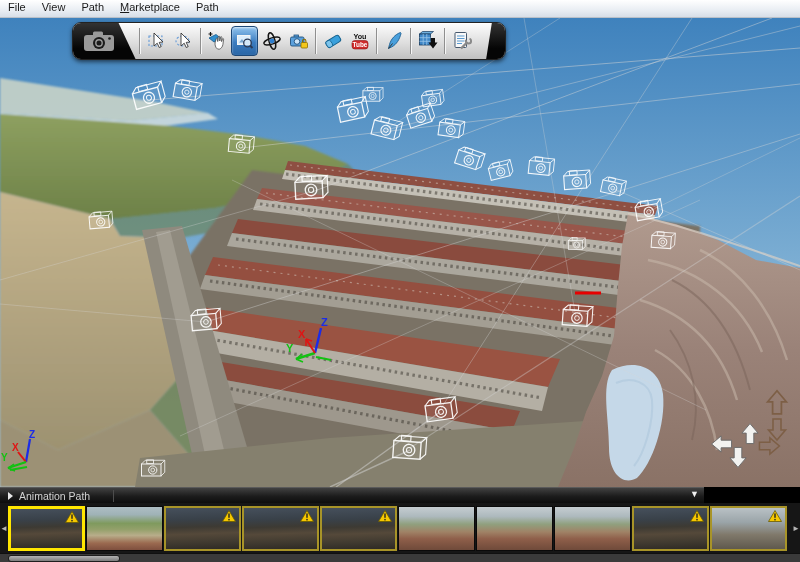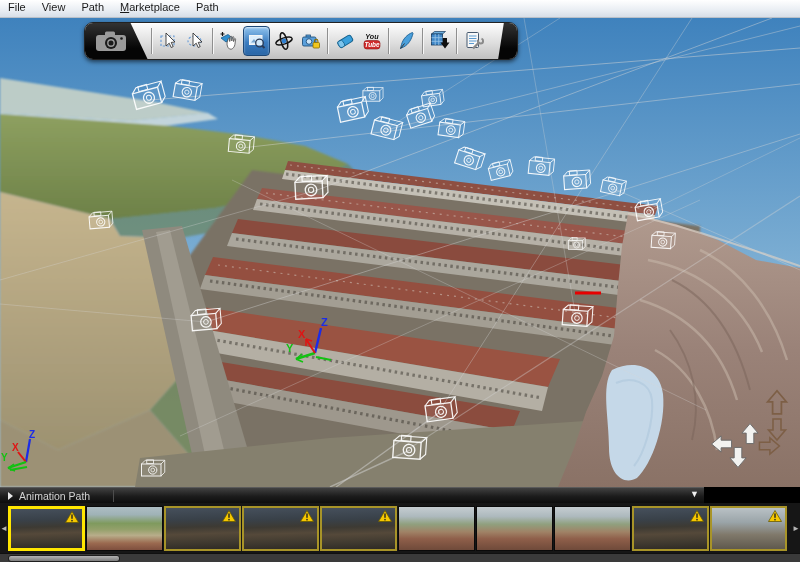--- a/index.html
+++ b/index.html
@@ -13,25 +13,25 @@
     font-size:11px; color:#1a1a1a; z-index:20; }
   .menu-item { display:inline-block; padding:1px 8px; cursor:default; }
   .menu-item.accel::first-letter { text-decoration:underline; }
 
   
   .viewport { position:absolute; top:18px; left:0; width:800px; height:469px; overflow:hidden; }
   #scene-svg { display:block; }
   svg text { font-family:"Liberation Sans",sans-serif; }
 
   
-  .toolbar { position:absolute; top:4px; left:84px; width:434px; height:38px;
+  .toolbar { position:absolute; top:4px; left:72px; width:434px; height:38px;
     background:linear-gradient(#fdfdfd,#dedede 55%,#c0c0c0);
     border:1px solid #222; border-radius:9px;
     box-shadow:0 2px 4px rgba(0,0,0,.55), inset 0 1px 0 #fff;
-    display:flex; align-items:center; z-index:10; overflow:hidden;font-style:italic; }
+    display:flex; align-items:center; z-index:10; overflow:hidden; }
   .tb-cap-left { flex:0 0 64px; height:38px; margin-left:-1px;
     background:linear-gradient(#343434,#050505 70%);
     border-radius:9px 0 0 9px;
     clip-path:polygon(0 0,72% 0,100% 100%,0 100%);
     display:flex; align-items:center; padding-left:8px; }
   .tb-cap-right { flex:0 0 20px; height:38px; margin-left:auto; margin-right:-1px;
     background:linear-gradient(#343434,#050505 70%);
     border-radius:0 9px 9px 0;
     clip-path:polygon(30% 0,100% 0,100% 100%,0 100%); }
   .tb-sep { flex:0 0 1px; width:1px; height:26px; background:#8f8f8f;

